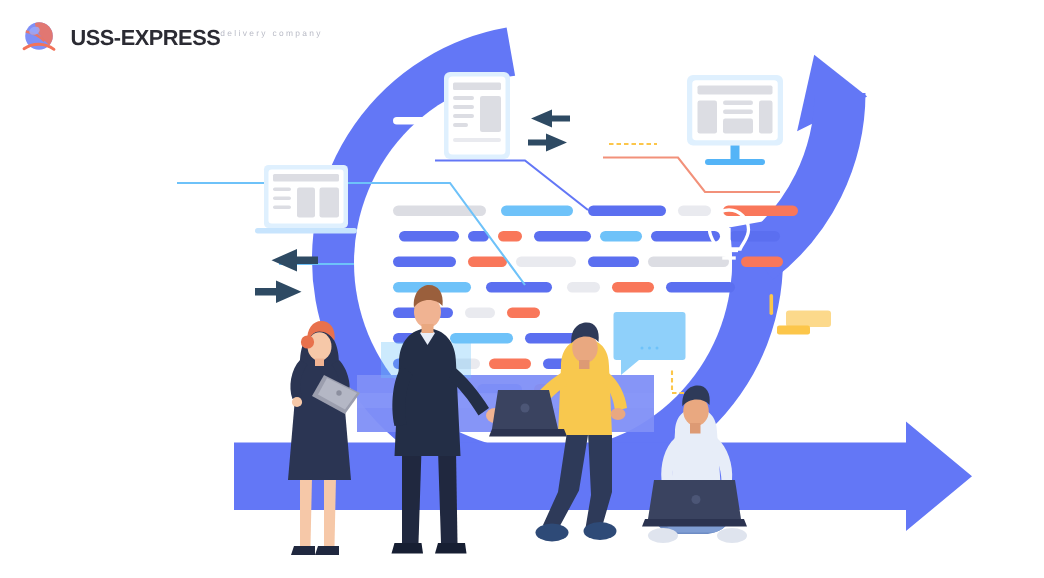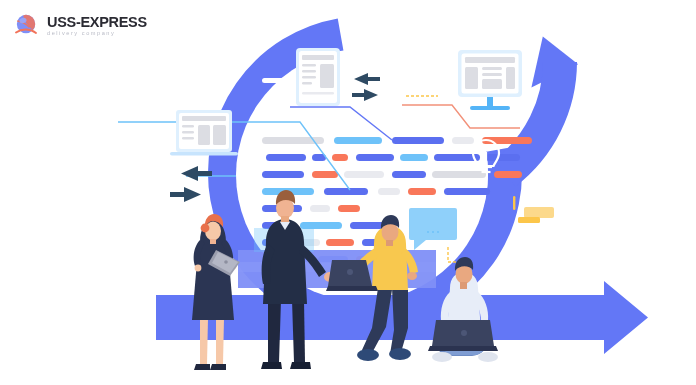--- a/index.html
+++ b/index.html
@@ -13,21 +13,21 @@
   }
   #stage{position:relative;width:696px;height:385px;overflow:hidden;background:#fff;}
 
   
   .logo-wrap{
     position:absolute;left:14px;top:13px;
     display:flex;align-items:center;gap:7px;
     z-index:40;
   }
   .logo-mark{width:26px;height:26px;position:relative;flex:0 0 auto;}
-  .logo-text{display:flex;flex-direction:column;line-height:1;}
+  .logo-text{display:flex;flex-direction:row;line-height:1;}
   .logo-title{
     font-size:14.5px;font-weight:bold;letter-spacing:-0.3px;
     color:#2b2b33;font-family:"Liberation Sans", sans-serif;
   }
   .logo-sub{
     font-size:5.6px;letter-spacing:1.55px;color:#b9bbc6;
     margin-top:2px;font-family:"Liberation Sans", sans-serif;
   }
 
   

